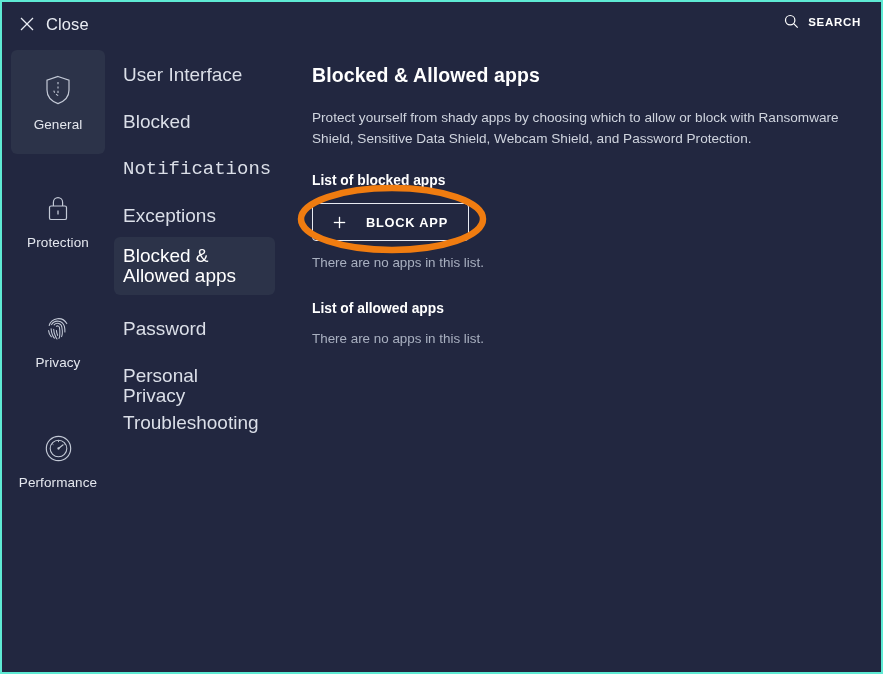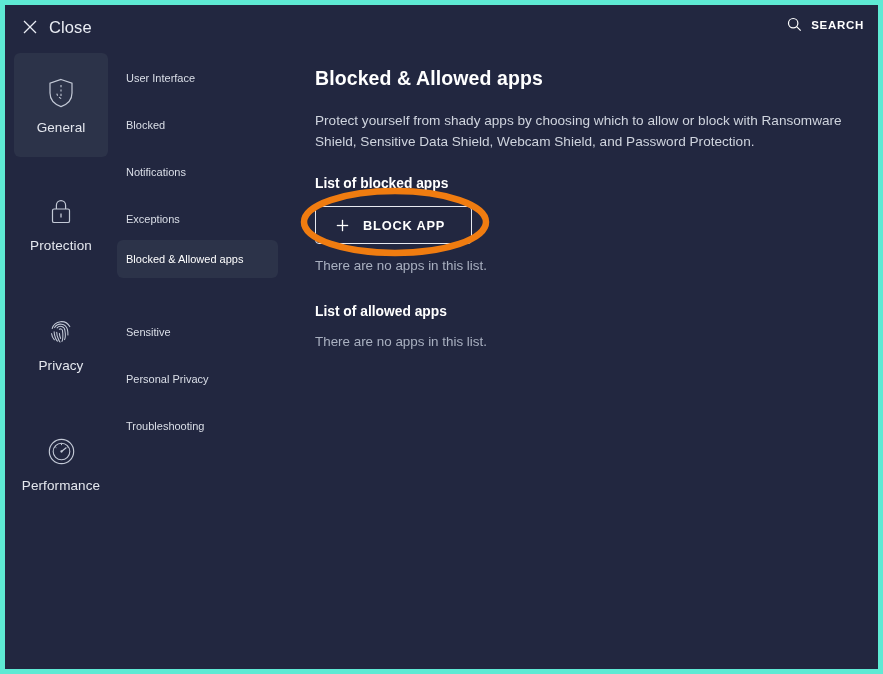--- a/index.html
+++ b/index.html
@@ -15,21 +15,21 @@
     -webkit-font-smoothing: antialiased;
   }
 
   #app-window {
     position: absolute;
     left: 0; top: 0;
     width: 883px;
     height: 674px;
     background: #222740;
     box-sizing: border-box;
-    border: 5px solid #5eead4;
+    border: 2px solid #5eead4;
     overflow: hidden;
   }
 
   
   #titlebar {
     position: absolute;
     left: 0; top: 0;
     width: 881px;
     height: 44px;
   }
@@ -112,21 +112,21 @@
     bottom: 0;
   }
   .subnav-item {
     position: absolute;
     left: 0;
     width: 161px;
     box-sizing: border-box;
     padding: 9px 12px 9px 9px;
     border-radius: 6px;
     color: #dbdfe8;
-    font-size: 11px;
+    font-size: 19px;
     line-height: 20px;
     cursor: pointer;
     user-select: none;
   }
   .subnav-item.active {
     background: #2c3349;
     color: #ffffff;
   }
 
   
@@ -153,21 +153,21 @@
   }
   .section-heading {
     color: #ffffff;
     font-size: 13.8px;
     font-weight: bold;
     margin: 0 0 15px 0;
   }
   .app-button {
     display: inline-flex;
     align-items: center;
-    justify-content: flex-start;
+    justify-content: space-between;
     gap: 14px;
     height: 38px;
     min-width: 157px;
     padding: 0 20px;
     box-sizing: border-box;
     border: 1px solid #e7eaf1;
     border-radius: 4px;
     background: transparent;
     color: #ffffff;
     font-family: "Liberation Sans", sans-serif;
@@ -288,34 +288,34 @@
   <div id="subnav">
 
     <div class="subnav-item" style="top:10px;">
       <span>User Interface</span>
     </div>
 
     <div class="subnav-item" style="top:57px;">
       <span>Blocked</span>
     </div>
 
-    <div class="subnav-item" style="top:104px;">
+    <div class="subnav-item" style="top:104px;font-family:Liberation Mono, monospace;">
       <span>Notifications</span>
     </div>
 
     <div class="subnav-item" style="top:151px;">
       <span>Exceptions</span>
     </div>
 
     <div class="subnav-item active" style="top:191px; width:161px;">
       <span>Blocked &amp; Allowed apps</span>
     </div>
 
     <div class="subnav-item" style="top:264px;">
-      <span>Sensitive</span>
+      <span>Password</span>
     </div>
 
     <div class="subnav-item" style="top:358px;">
       <span>Troubleshooting</span>
     </div>
 
     <div class="subnav-item" style="top:311px;">
       <span>Personal Privacy</span>
     </div>
   </div>

